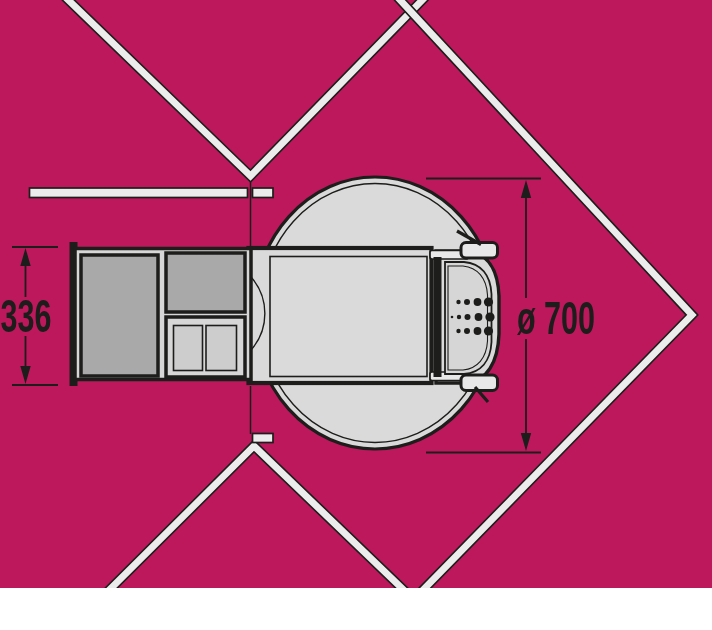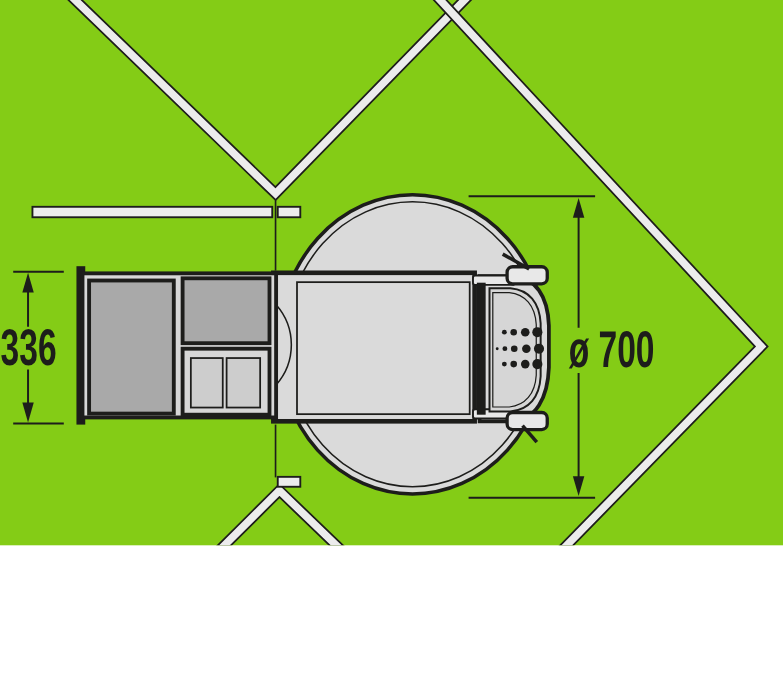--- a/index.html
+++ b/index.html
@@ -1,20 +1,20 @@
 <!DOCTYPE html>
 <html><head>
 <meta charset="utf-8">
 <style>
   html, body { margin: 0; padding: 0; background: #ffffff; }
   .stage {
     position: relative;
     width: 712px;
-    height: 496px;
-    background: #84cc16;
+    height: 588px;
+    background: #be185d;
     overflow: hidden;
     font-family: "Liberation Sans", sans-serif;
   }
   svg { display: block; }
   .band-under { fill: none; stroke: #1d1d1b; stroke-width: 10; }
   .band-over  { fill: none; stroke: #ececec; stroke-width: 6.8; }
   .thin  { fill: none; stroke: #1d1d1b; stroke-width: 1.5; }
   .wall-piece { fill: #ececec; stroke: #1d1d1b; stroke-width: 1.7; }
   .platter { fill: #dadada; stroke: #1d1d1b; stroke-width: 3.2; }
   .platter-rim { fill: none; stroke: #1d1d1b; stroke-width: 1.4; }

